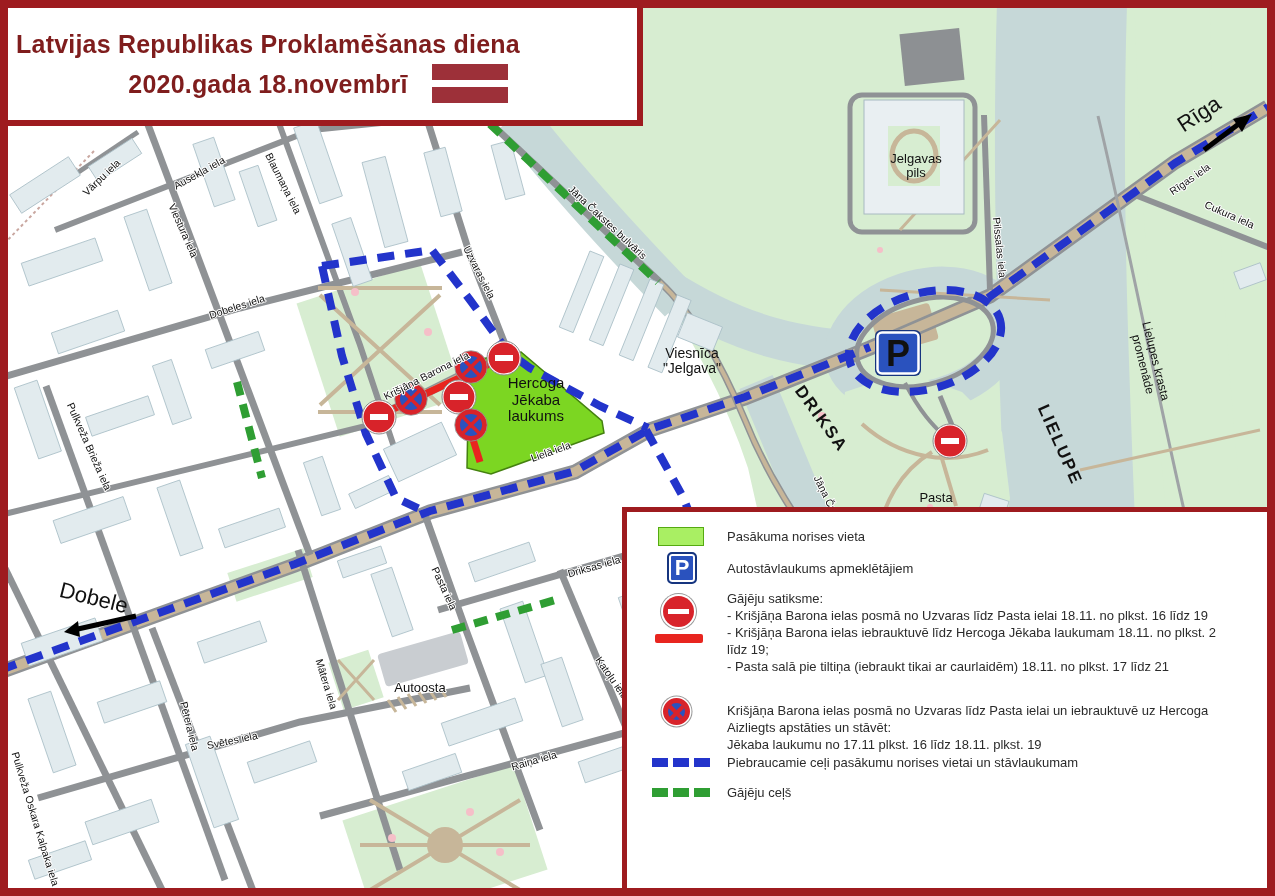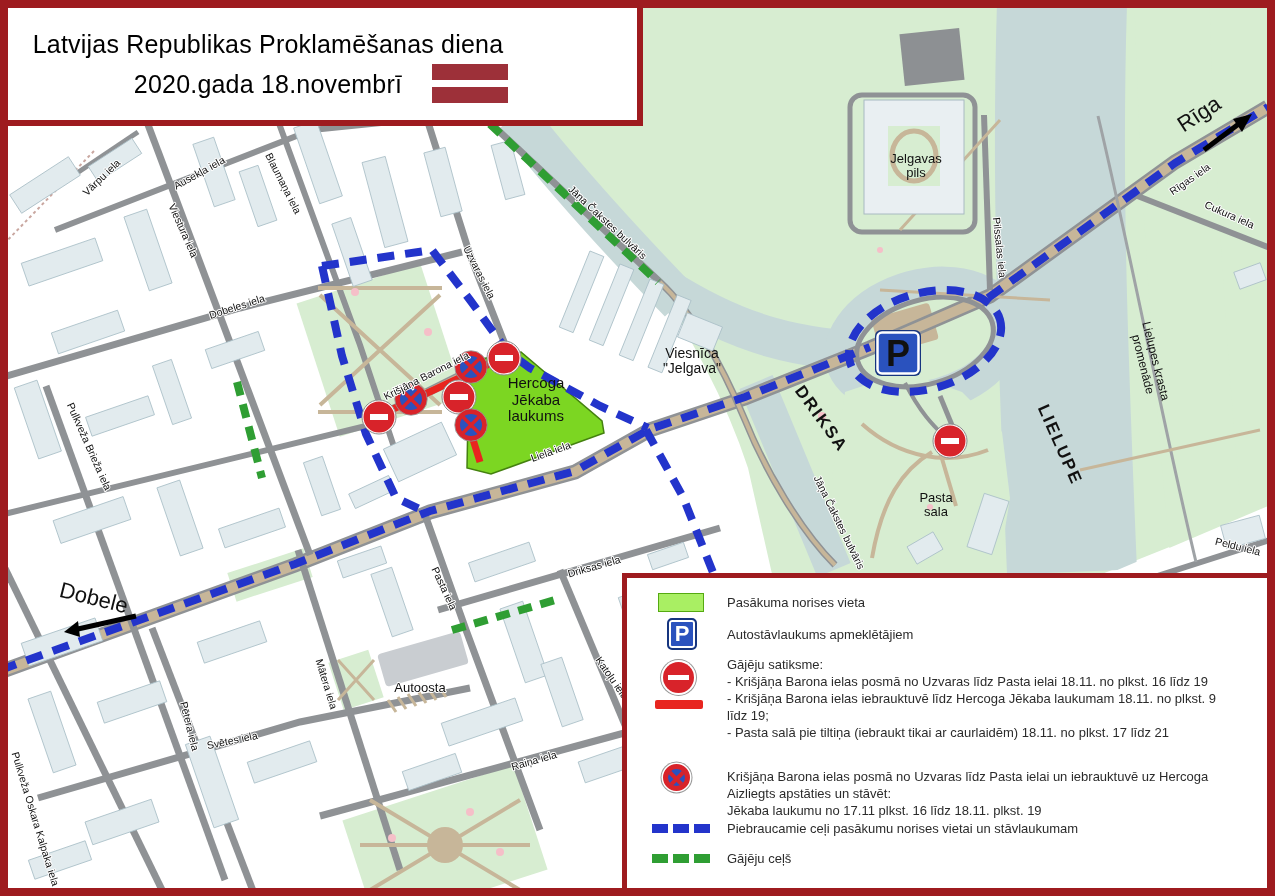--- a/index.html
+++ b/index.html
@@ -6,28 +6,28 @@
   html,body{margin:0;padding:0;background:#fff;}
   #stage{position:relative;width:1275px;height:896px;box-sizing:border-box;
          border:8px solid var(--border);background:#fff;overflow:hidden;
          font-family:"Liberation Sans", sans-serif;}
   #mapsvg{position:absolute;left:0;top:0;}
   
   #titlebox{position:absolute;left:0;top:0;width:629px;height:112px;background:#fff;
             border-right:6px solid var(--border);border-bottom:6px solid var(--border);
             z-index:5;}
   #titlebox .tline{position:absolute;left:0;width:520px;text-align:center;
-                   font-weight:normal;color:#000000;font-size:25px;letter-spacing:0.2px;}
+                   font-weight:bold;color:#7f1d1d;font-size:25px;letter-spacing:0.2px;}
   #titlebox .t1{top:22px;}
   #titlebox .t2{top:62px;}
   #flag{position:absolute;left:424px;top:56px;width:76px;height:39px;}
   #flag .s1,#flag .s3{height:15.6px;background:var(--flag);}
   #flag .s2{height:7.8px;background:#fff;}
   
-  #legend{position:absolute;right:0;bottom:0;width:645px;height:315px;background:#fff;
+  #legend{position:absolute;right:0;bottom:0;width:645px;height:381px;background:#fff;
           border:5px solid var(--border);border-right:none;border-bottom:none;
           box-sizing:border-box;z-index:5;color:#2b2b2b;font-size:13px;line-height:17px;}
   #legend .lbl{position:absolute;left:100px;width:530px;}
   .swatch{position:absolute;left:31px;top:15px;width:44px;height:17px;
           background:var(--legend_green);border:1.5px solid var(--legend_green_s);}
   .picon{position:absolute;box-sizing:border-box;background:var(--sign_blue);
          border:2px solid #16357f;box-shadow:inset 0 0 0 2px #fff;border-radius:5px;
          color:#fff;font-weight:bold;text-align:center;}
   #legend .picon{left:40px;top:40px;width:30px;height:32px;font-size:22px;line-height:28px;}
   .noentry{position:absolute;border-radius:50%;background:var(--sign_red);
@@ -309,21 +309,21 @@
   <div class="lbl" style="top:16px">Pasākuma norises vieta</div>
 
   <div class="picon">P</div>
   <div class="lbl" style="top:48px">Autostāvlaukums apmeklētājiem</div>
 
   <div class="noentry"></div>
   <div class="redbar"></div>
   <div class="lbl" style="top:78px">
     <div>Gājēju satiksme:</div>
     <div>- Krišjāņa Barona ielas posmā no Uzvaras līdz Pasta ielai 18.11. no plkst. 16 līdz 19</div>
-    <div>- Krišjāņa Barona ielas iebrauktuvē līdz Hercoga Jēkaba laukumam 18.11. no plkst. 9</div>
+    <div>- Krišjāņa Barona ielas iebrauktuvē līdz Hercoga Jēkaba laukumam 18.11. no plkst. 2</div>
     <div>līdz 19;</div>
     <div>- Pasta salā pie tiltiņa (iebraukt tikai ar caurlaidēm) 18.11. no plkst. 17 līdz 21</div>
   </div>
 
   <div class="nostop"></div>
   <div class="lbl" style="top:190px">
     <div>Krišjāņa Barona ielas posmā no Uzvaras līdz Pasta ielai un iebrauktuvē uz Hercoga</div>
     <div>Aizliegts apstāties un stāvēt:</div>
     <div>Jēkaba laukumu no 17.11 plkst. 16 līdz 18.11. plkst. 19</div>
   </div>

